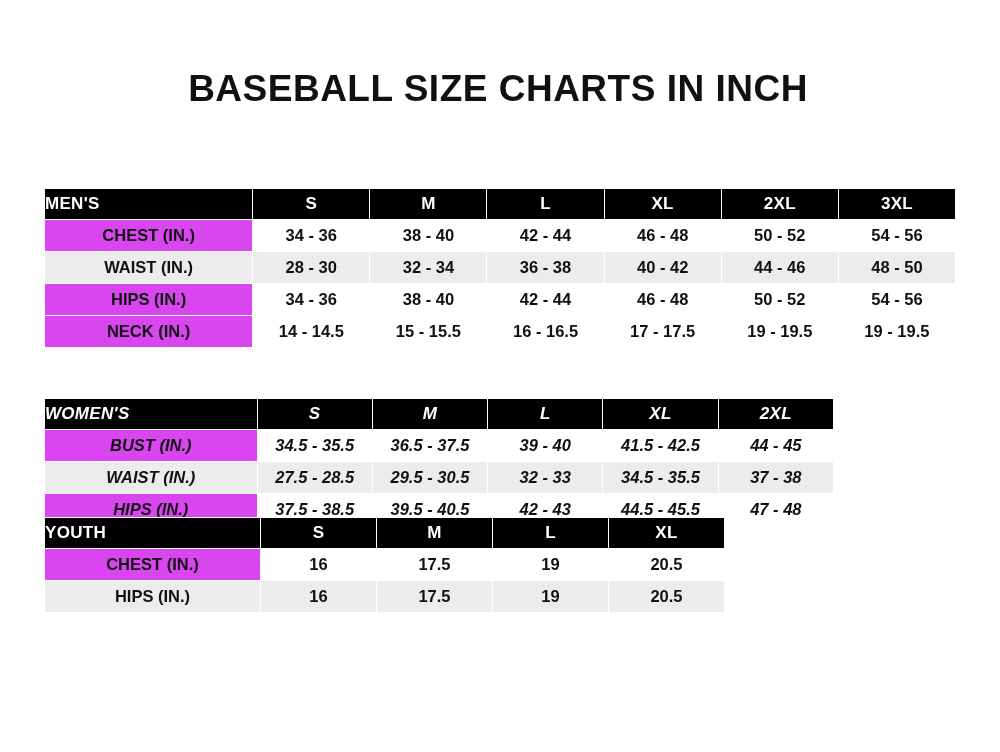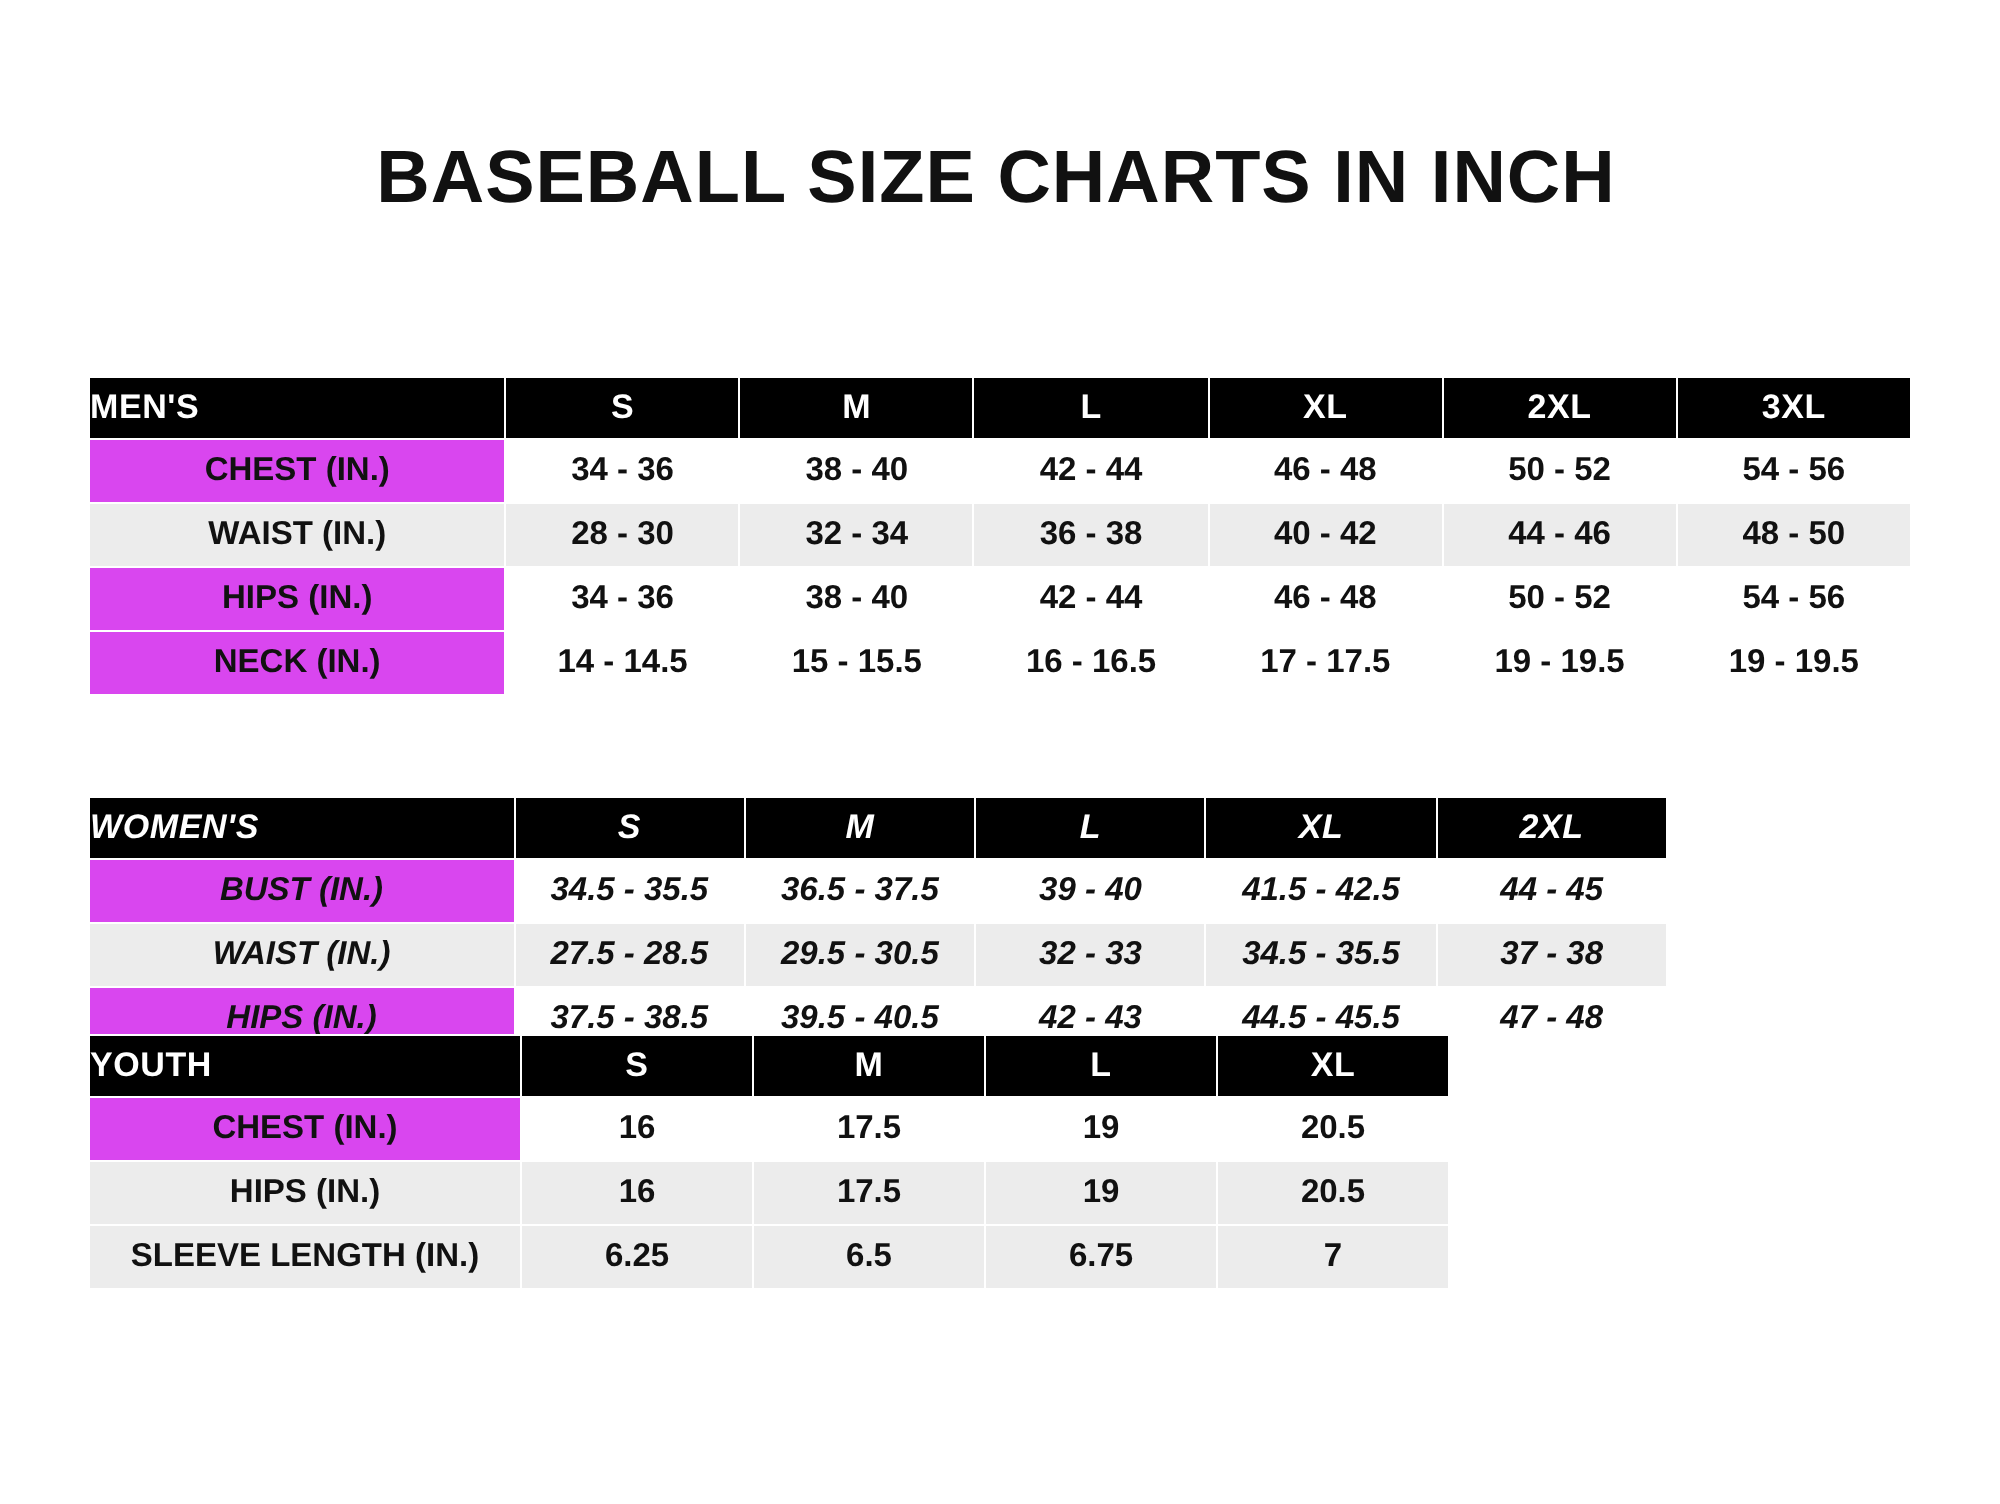--- a/index.html
+++ b/index.html
@@ -221,23 +221,16 @@
         <td>19</td>
         <td>20.5</td>
       </tr>
       <tr class="alt">
         <td class="label">HIPS (IN.)</td>
         <td>16</td>
         <td>17.5</td>
         <td>19</td>
         <td>20.5</td>
       </tr>
-      <tr class="alt">
-        <td class="label">SLEEVE LENGTH (IN.)</td>
-        <td>6.25</td>
-        <td>6.5</td>
-        <td>6.75</td>
-        <td>7</td>
-      </tr>
     </tbody>
   </table>
 
 </div>
 
 </body></html>

